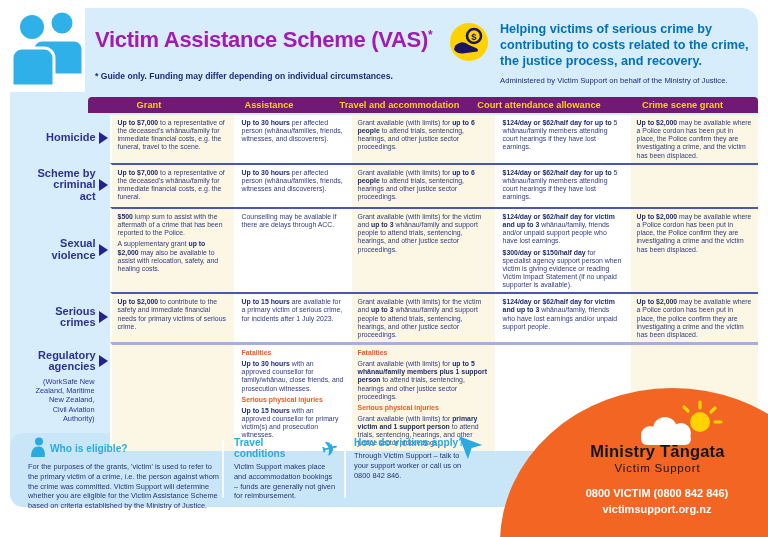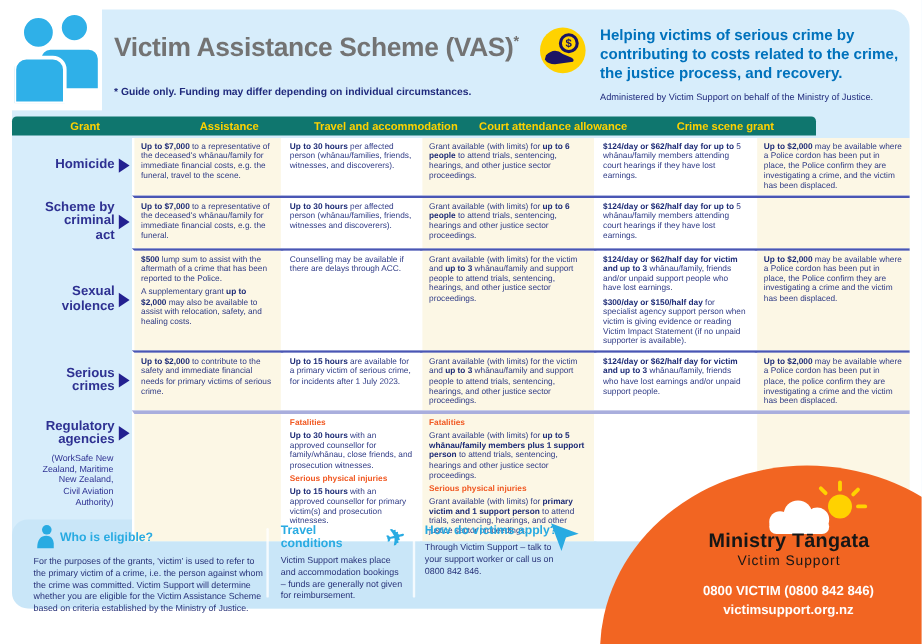--- a/index.html
+++ b/index.html
@@ -7,30 +7,30 @@
   .abs{position:absolute;}
   #stage{position:relative;width:768px;height:537px;}
 
   
   .bigrect{left:10px;top:8px;width:748px;height:499px;background:#d7edfb;border-radius:16px;}
   .corner-cover{left:0;top:0;width:85px;height:92px;background:#fff;}
   .infobox{left:10px;top:433px;width:748px;height:74px;background:#c9e6f8;border-radius:13px;}
 
   
   .people-icon{left:12px;top:8px;}
-  .title{left:95px;top:27px;color:#737373;font-weight:bold;font-size:22px;letter-spacing:-0.3px;text-align:center;}
+  .title{left:95px;top:27px;color:#a21caf;font-weight:bold;font-size:22px;letter-spacing:-0.3px;text-align:center;}
   .title sup{font-size:12px;}
   .subtitle{left:95px;top:71px;color:#202a7c;font-weight:bold;font-size:8.6px;}
   .coin-icon{left:449px;top:22px;}
   .tagline{left:500px;top:21px;width:258px;color:#0072bc;font-weight:bold;font-size:12.6px;line-height:1.28;}
   .administered{left:500px;top:76px;width:258px;color:#202a7c;font-weight:normal;font-size:7.7px;}
 
   
   .table{left:10px;top:97px;width:748px;}
-  .thead{width:670px;height:16px;background:#0f766e;border-radius:4px 4px 0 0;
+  .thead{margin-left:78px;width:670px;height:16px;background:#701a75;border-radius:4px 4px 0 0;
     display:flex;gap:2px;}
   .hcell{color:#FFD200;font-weight:bold;font-size:9.3px;line-height:16px;text-align:center;}
   .w0{width:122px;} .w1{width:114px;} .w2{width:143px;} .w3{width:132px;} .w4{flex:1;}
   .trow{display:flex;padding-left:24px;}
   .rlabel{width:78px;box-sizing:border-box;display:flex;flex-direction:column;justify-content:center;
     padding-right:2px;}
   .rl-top{display:flex;justify-content:flex-end;align-items:center;gap:3px;}
   .rl-text{color:#2E3192;font-weight:bold;font-size:11px;line-height:1.04;text-align:right;max-width:60px;}
   .arrow{width:0;height:0;border-top:6px solid transparent;border-bottom:6px solid transparent;
     border-left:9px solid #232090;flex:0 0 auto;}

